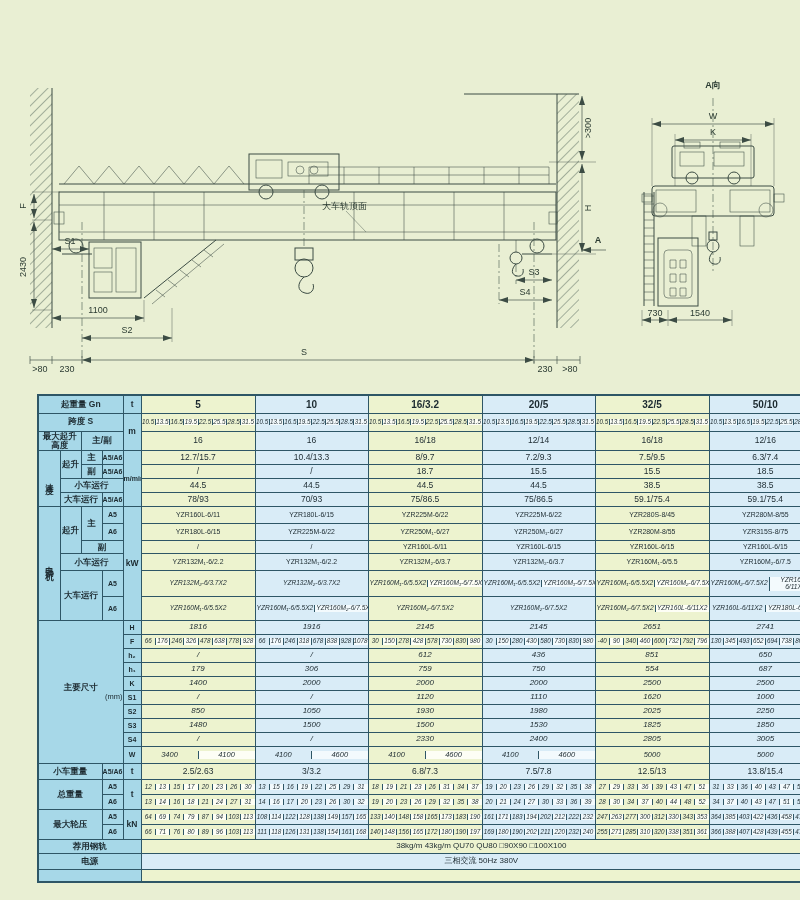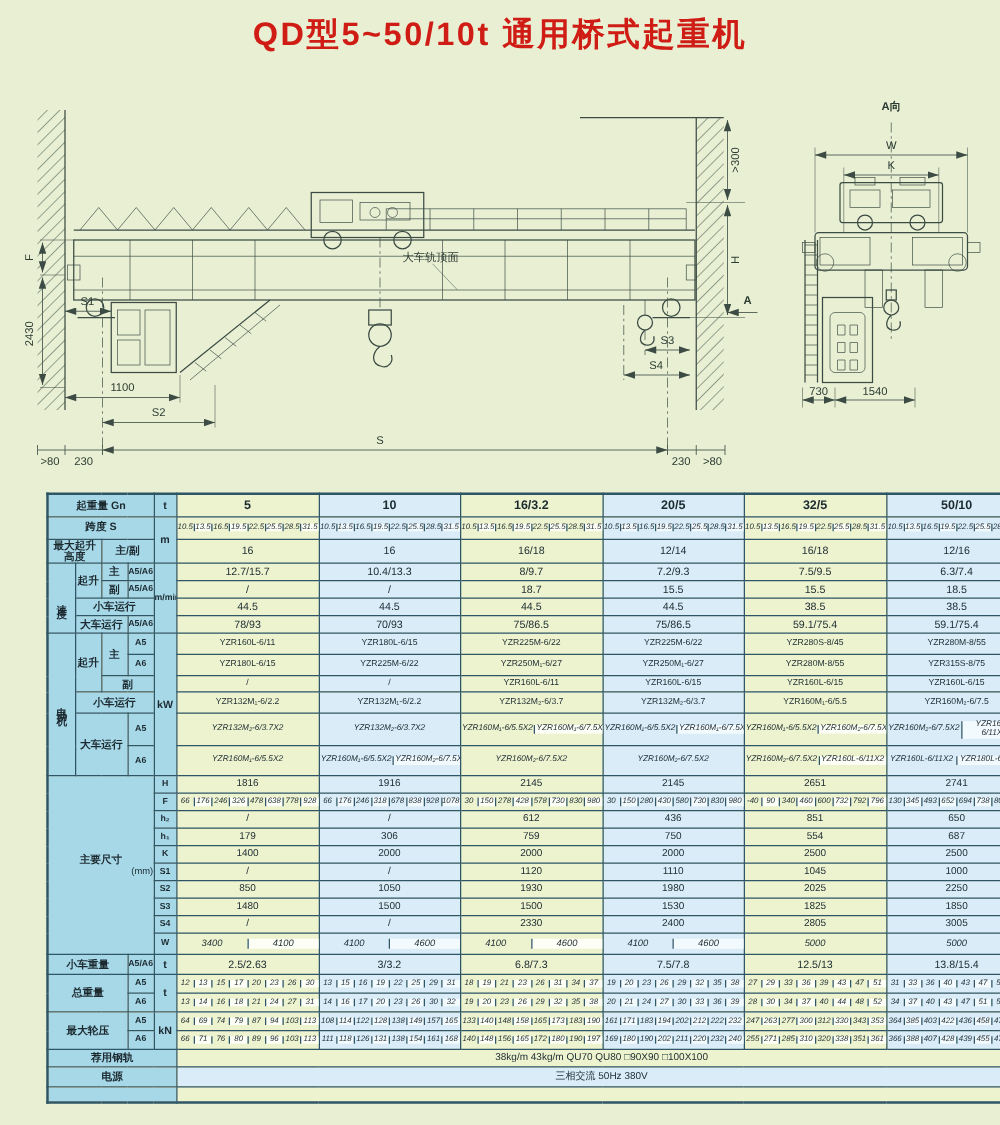--- a/index.html
+++ b/index.html
@@ -21,42 +21,41 @@
              table-layout:fixed;border:2px solid #2e5666;font-size:8.5px;margin-left:21px;}
   .spec td{border:1px solid #2e5666;text-align:center;vertical-align:middle;
            padding:0;overflow:hidden;line-height:1.1;}
   .lh{background:#a7d8e8;font-weight:bold;font-size:8.5px;}
   .lh.sm,.sm{font-size:7px;}
   .vert{writing-mode:vertical-lr;text-orientation:upright;letter-spacing:3px;}
   td.g{background:#edf3cf;}
   td.b{background:#d9ecf7;}
   td.cap{font-weight:bold;font-size:10px;}
   td.mot{font-size:6.9px;}
-  td.dimv{font-size:8px;}
+  td.dimv{font-size:8px;font-style:italic;}
   td.sub{padding:0;font-style:italic;}
   .subwrap{display:flex;width:100%;height:100%;align-items:stretch;}
   .subcell{flex:1;border-left:1px solid #2e5666;display:flex;align-items:center;
            justify-content:center;font-size:6.3px;white-space:normal;line-height:1.05;}
   .subcell:first-child{border-left:none;}
   td.g .subcell.alt{background:#fdfef5;}
   td.b .subcell.alt{background:#f3fafd;}
   td.mot .subcell{font-size:6.6px;padding:0 1px;}
   td.wv .subcell{font-size:7.5px;}
   td.rail{font-size:8px;}
   .mm{font-weight:normal;font-size:7.5px;text-align:right;}
   tr.h18{height:18px}tr.h19{height:19px}tr.h14{height:14px}tr.h17{height:17px}
   tr.h13{height:13px}tr.h26{height:26px}tr.h24{height:24px}tr.h16{height:16px}
   tr.h15{height:15px}tr.h12{height:12px}
 </style>
 </head>
 <body>
 
 <div class="page">
 
-  <h1 class="title">QD型5~50/10t 通用桥式起重机</h1>
 
   <svg class="elev" viewBox="0 0 612 318">
     <defs>
       <pattern id="hatch" width="7" height="7" patternUnits="userSpaceOnUse" patternTransform="rotate(45)">
         <line x1="0" y1="0" x2="0" y2="7" stroke="#5b6e61" stroke-width="1"></line>
       </pattern>
       <marker id="arE" markerWidth="10" markerHeight="8" refX="9" refY="3" orient="auto" markerUnits="userSpaceOnUse">
         <path d="M0,0 L9,3 L0,6 Z" fill="#3c4c44"></path>
       </marker>
       <marker id="arS" markerWidth="10" markerHeight="8" refX="0" refY="3" orient="auto" markerUnits="userSpaceOnUse">
@@ -627,21 +626,21 @@
       <td class="b dimv">2000</td>
       <td class="g dimv">2500</td>
       <td class="b dimv">2500</td>
     </tr>
     <tr class="h14">
       <td class="lh sm">S1</td>
       <td class="g dimv">/</td>
       <td class="b dimv">/</td>
       <td class="g dimv">1120</td>
       <td class="b dimv">1110</td>
-      <td class="g dimv">1045</td>
+      <td class="g dimv">1620</td>
       <td class="b dimv">1000</td>
     </tr>
     <tr class="h14">
       <td class="lh sm">S2</td>
       <td class="g dimv">850</td>
       <td class="b dimv">1050</td>
       <td class="g dimv">1930</td>
       <td class="b dimv">1980</td>
       <td class="g dimv">2025</td>
       <td class="b dimv">2250</td>

